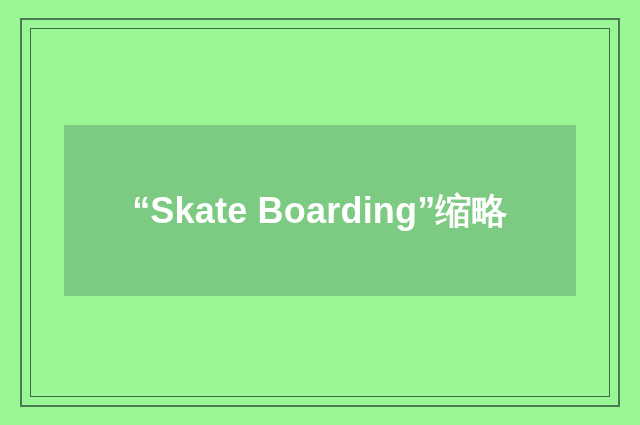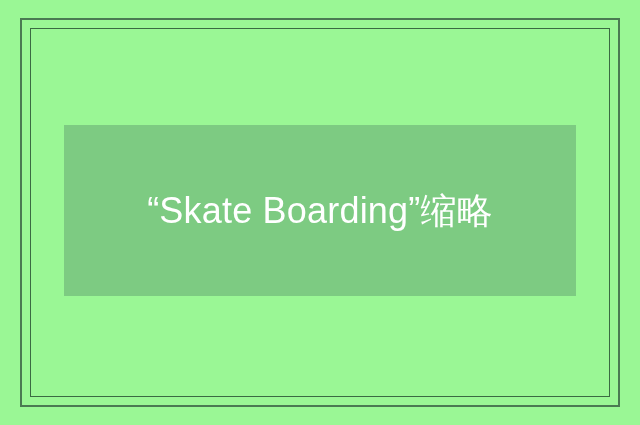--- a/index.html
+++ b/index.html
@@ -58,21 +58,21 @@
     justify-content: center;
   }
 
   #card-title {
     margin: 0;
     padding: 0 10px;
     width: 100%;
     text-align: center;
     color: #ffffff;
     font-size: 36px;
-    font-weight: normal;
+    font-weight: bold;
     line-height: 55px;
     letter-spacing: 0.2px;
     font-family: "Liberation Sans", "DejaVu Sans", sans-serif;
     word-break: break-all;
     overflow-wrap: break-word;
   }
 </style>
 </head>
 <body>
 

